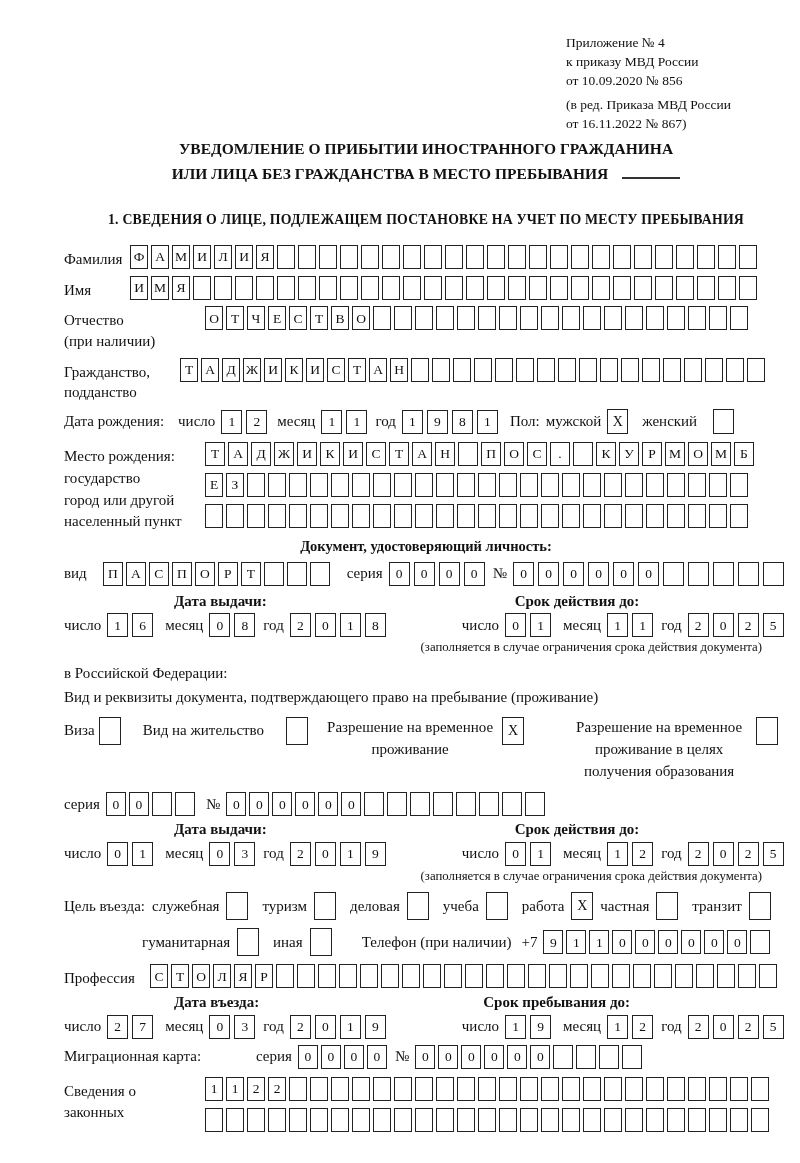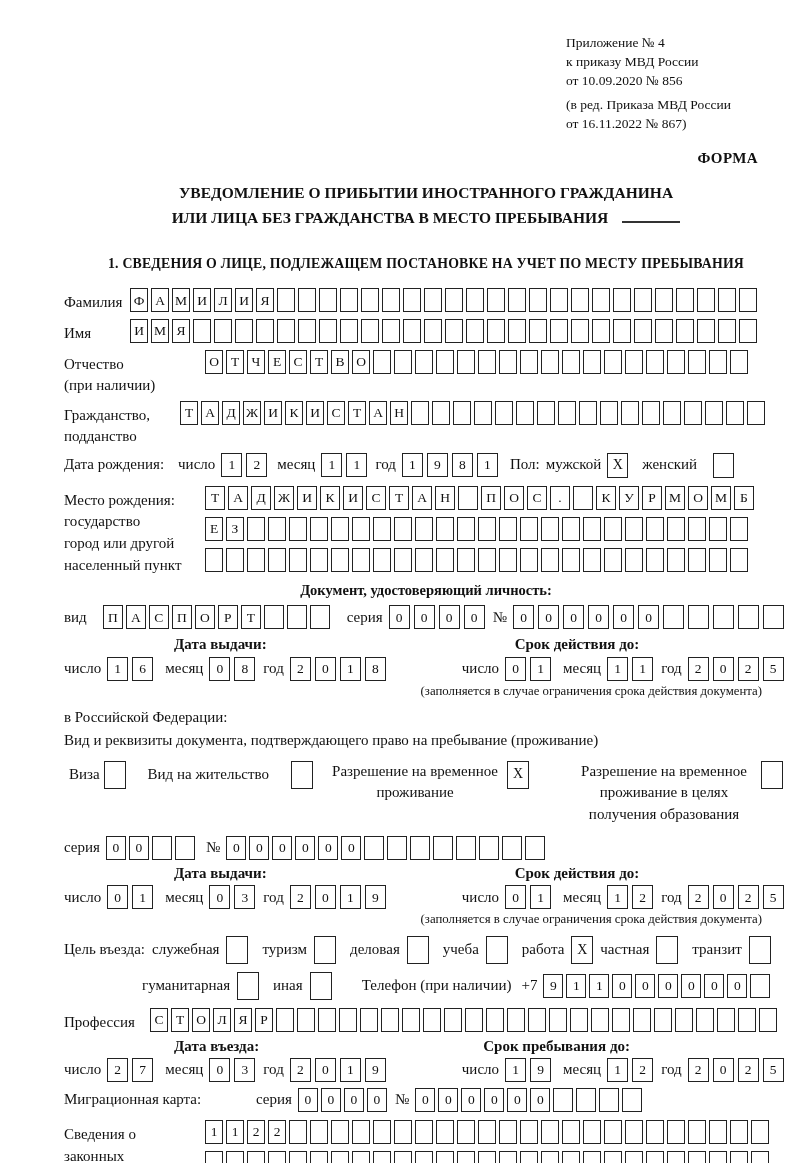--- a/index.html
+++ b/index.html
@@ -52,21 +52,21 @@
   .dhead .dh2 { margin-left:248px; }
   .drow { display:flex; align-items:center; margin-bottom:2px; }
   .drow .lbl { margin-right:6px; }
   .drow .gap { width:72px; flex:none; }
   .note-r { text-align:right; font-size:12.8px; margin:2px 26px 8px 0; }
 
   .plain { margin:4px 0; }
   .center-b { text-align:center; font-weight:bold; font-size:14.5px; margin:2px 0 6px 0; }
 
   
-  .opts { display:flex; align-items:flex-start; margin:8px 0 10px 0;justify-content:center; }
+  .opts { display:flex; align-items:flex-start; margin:8px 0 10px 0; }
   .opts .opt { display:flex; align-items:flex-start; }
   .opt .olabel { padding-top:6px; }
   .opt .olabel.c2 { width:168px; text-align:center; padding-top:2px; line-height:1.45; }
   .opt .olabel.c3 { width:178px; text-align:center; padding-top:2px; line-height:1.45;margin-left:32px; }
   .opt .box { margin-left:8px; margin-top:2px; }
 
   .purpose { display:flex; align-items:center; margin-bottom:8px; }
   .purpose .pl { margin-right:7px; }
   .purpose .box { margin-right:14px; }
   .purpose.row2 { margin-left:78px; }
@@ -80,21 +80,20 @@
   <div class="appendix">
     <div>Приложение № 4</div>
     <div>к приказу МВД России</div>
     <div>от 10.09.2020 № 856</div>
     <div class="rev">
       <div>(в ред. Приказа МВД России</div>
       <div>от 16.11.2022 № 867)</div>
     </div>
   </div>
 
-  <div class="forma">ФОРМА</div>
 
   <div class="title">
     <div>УВЕДОМЛЕНИЕ О ПРИБЫТИИ ИНОСТРАННОГО ГРАЖДАНИНА</div>
     <div><span>ИЛИ ЛИЦА БЕЗ ГРАЖДАНСТВА В МЕСТО ПРЕБЫВАНИЯ</span><span class="uline"></span></div>
   </div>
 
   <div class="section-h">1. СВЕДЕНИЯ О ЛИЦЕ, ПОДЛЕЖАЩЕМ ПОСТАНОВКЕ НА УЧЕТ ПО МЕСТУ ПРЕБЫВАНИЯ</div>
 
   <div class="frow">
     <span class="flabel w66">Фамилия</span>

